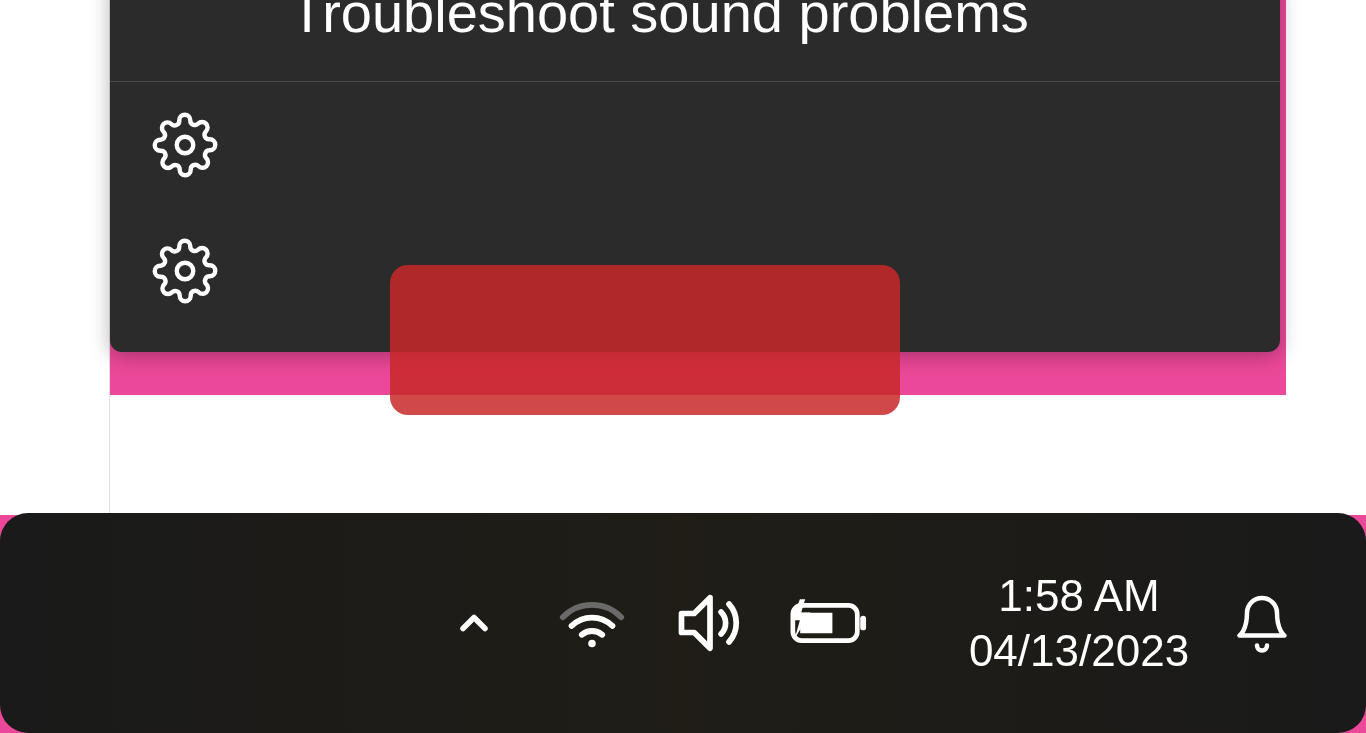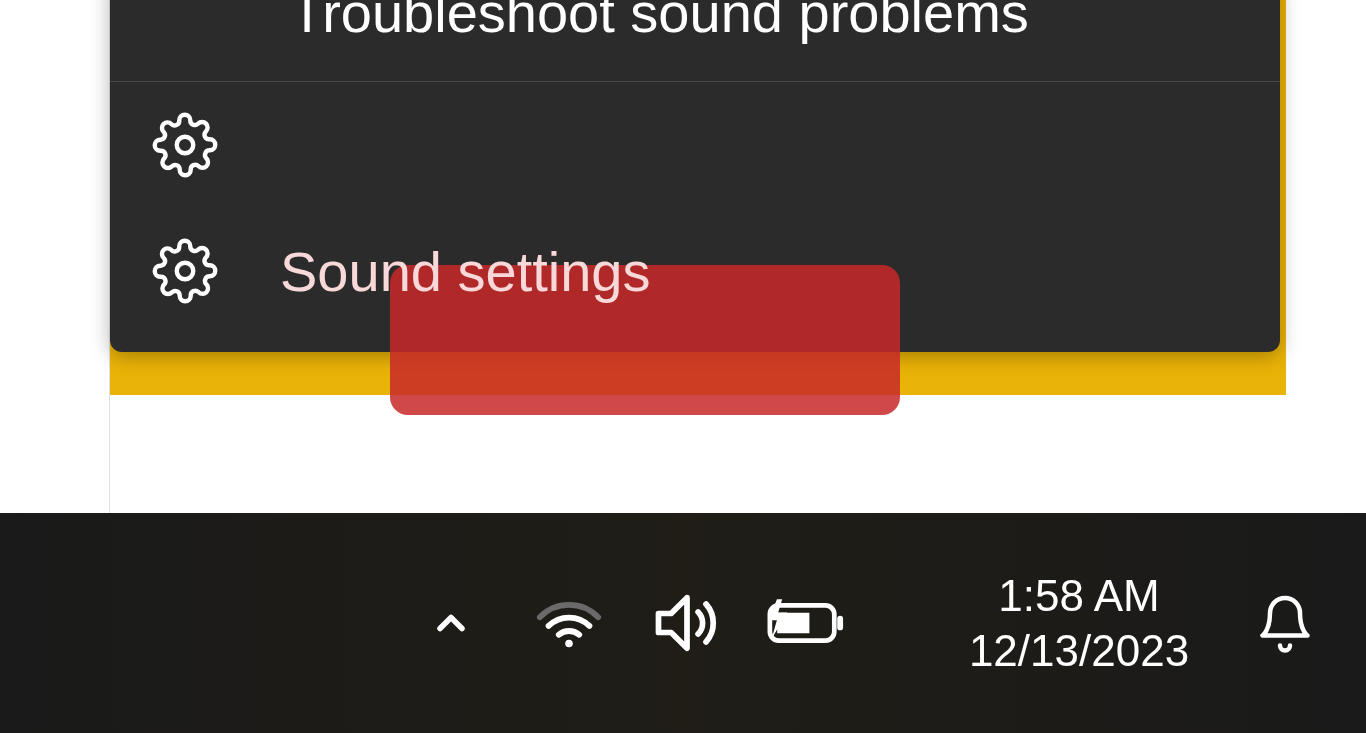--- a/index.html
+++ b/index.html
@@ -11,21 +11,21 @@
       width: 1366px;
       height: 733px;
       font-family: 'Segoe UI', Arial, sans-serif;
       background: #ffffff;
       overflow: hidden;
       position: relative;
     }
     .page-container {
       width: 100%;
       height: 100%;
-      background: #eab308;
+      background: #ec4899;
       position: relative;
     }
     .context-menu {
       position: absolute;
       top: -20px;
       left: 110px;
       width: 1170px;
       background: #2b2b2b;
       border-radius: 0 0 12px 12px;
       box-shadow: 0 4px 20px rgba(0,0,0,0.3);
@@ -106,22 +106,23 @@
     }
     .taskbar {
       position: absolute;
       bottom: 0;
       left: 0;
       width: 100%;
       height: 220px;
       background: linear-gradient(90deg, #1a1a1a 0%, #1f1d16 50%, #1a1a1a 100%);
       display: flex;
       align-items: center;
-      justify-content: space-between;
+      justify-content: center;
       padding: 0 40px;
+      border-radius: 28px;
     }
     .tray-area {
       display: flex;
       align-items: center;
       gap: 36px;
       margin-left: 370px;
     }
     .tray-icon {
       width: 82px;
       height: 82px;
@@ -183,21 +184,20 @@
 
     <div class="highlight-box"></div>
 
     <div class="menu-item menu-item-sound">
       <span class="menu-icon">
         <svg width="66" height="66" viewBox="0 0 24 24" fill="none" stroke="#ffffff" stroke-width="1.6">
           <circle cx="12" cy="12" r="3"></circle>
           <path d="M19.4 15a1.65 1.65 0 0 0 .33 1.82l.06.06a2 2 0 1 1-2.83 2.83l-.06-.06a1.65 1.65 0 0 0-1.82-.33 1.65 1.65 0 0 0-1 1.51V21a2 2 0 1 1-4 0v-.09a1.65 1.65 0 0 0-1-1.51 1.65 1.65 0 0 0-1.82.33l-.06.06a2 2 0 1 1-2.83-2.83l.06-.06a1.65 1.65 0 0 0 .33-1.82 1.65 1.65 0 0 0-1.51-1H3a2 2 0 1 1 0-4h.09a1.65 1.65 0 0 0 1.51-1 1.65 1.65 0 0 0-.33-1.82l-.06-.06a2 2 0 1 1 2.83-2.83l.06.06a1.65 1.65 0 0 0 1.82.33h0a1.65 1.65 0 0 0 1-1.51V3a2 2 0 1 1 4 0v.09a1.65 1.65 0 0 0 1 1.51h0a1.65 1.65 0 0 0 1.82-.33l.06-.06a2 2 0 1 1 2.83 2.83l-.06.06a1.65 1.65 0 0 0-.33 1.82v0a1.65 1.65 0 0 0 1.51 1H21a2 2 0 1 1 0 4h-.09a1.65 1.65 0 0 0-1.51 1z"></path>
         </svg>
       </span>
-      <span class="menu-label">Sound settings</span>
     </div>
 
   </div>
 
   <div class="taskbar">
     <div class="tray-area">
 
       <div class="tray-icon">
         <svg width="44" height="44" viewBox="0 0 24 24" fill="none" stroke="#ffffff" stroke-width="3" stroke-linecap="round" stroke-linejoin="round">
           <polyline points="6 15 12 9 18 15"></polyline>
@@ -227,21 +227,21 @@
           <rect x="25" y="6.5" width="2" height="5" rx="1" fill="#ffffff" stroke="none"></rect>
           <rect x="4.5" y="5.5" width="11" height="7" fill="#ffffff" stroke="none"></rect>
           <polygon points="6 1 3 9 6 9 4 16 10 6 6.5 6 8 1" fill="#ffffff" stroke="none" transform="translate(-1,0) scale(0.9)"></polygon>
         </svg>
       </div>
 
     </div>
 
     <div class="datetime">
       <div>1:58 AM</div>
-      <div>12/13/2023</div>
+      <div>04/13/2023</div>
     </div>
 
     <div class="notification-icon">
       <svg width="60" height="60" viewBox="0 0 24 24" fill="none" stroke="#ffffff" stroke-width="1.8" stroke-linecap="round" stroke-linejoin="round">
         <path d="M18 8 a6 6 0 0 0-12 0 c0 7-3 9-3 9 h18 s-3-2-3-9"></path>
         <path d="M10 21 a2 2 0 0 0 4 0"></path>
       </svg>
     </div>
 
   </div>

